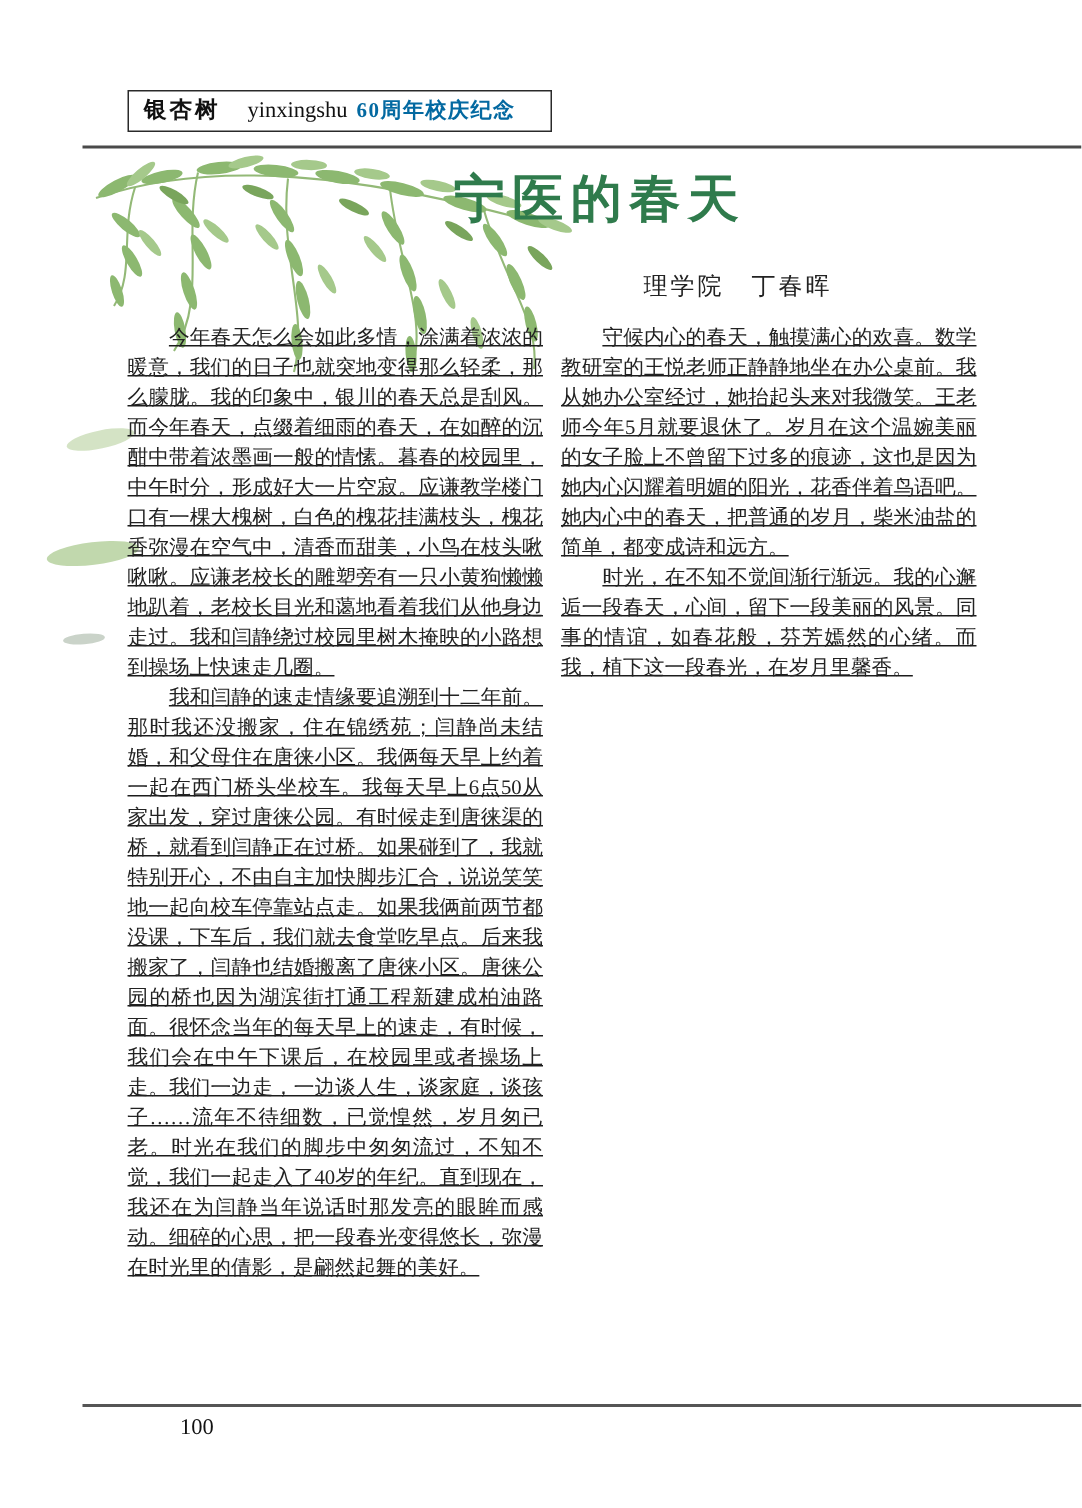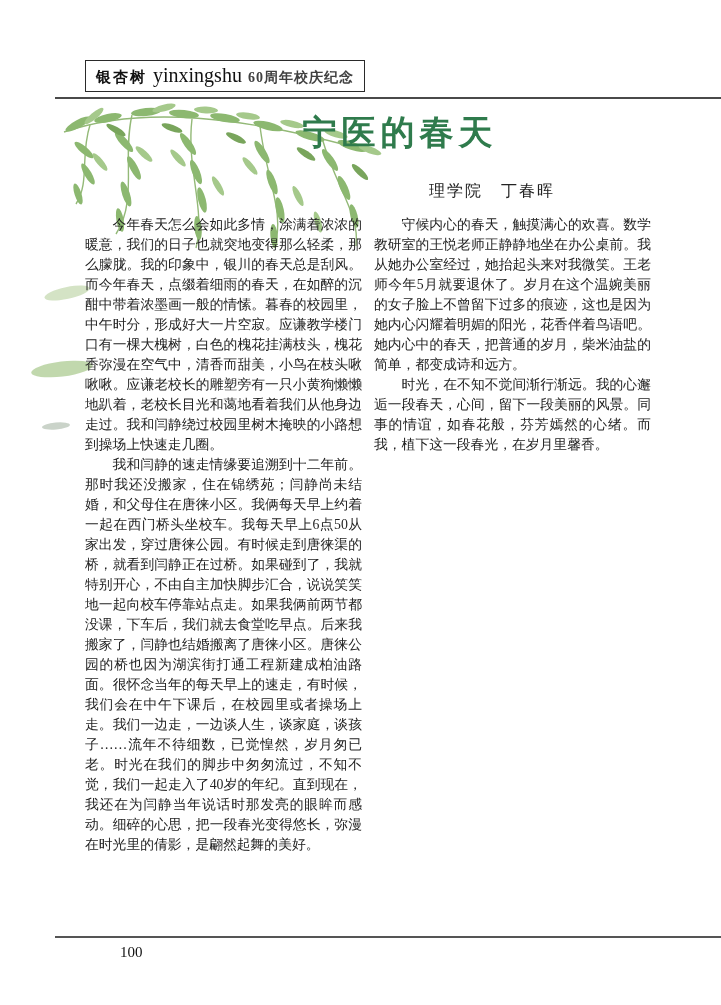--- a/index.html
+++ b/index.html
@@ -4,45 +4,45 @@
 <style>
   html,body{margin:0;padding:0;}
   body{
     width:721px;height:1005px;position:relative;background:#ffffff;
     font-family:"Liberation Serif","DejaVu Serif",serif;color:#1c1c1c;
     overflow:hidden;
   }
   
   .header-box{
     position:absolute;left:85px;top:60px;
-    border:1px solid #2a2a2a;padding:3px 10px 4px 10px;
+    border:1px solid #2a2a2a;padding:3px 23px 4px 10px;
     display:inline-flex;align-items:baseline;gap:6px;white-space:nowrap;
     background:#fff;
   }
   .journal-name{font-weight:700;font-size:15px;letter-spacing:2px;color:#111;}
-  .journal-pinyin{font-size:20px;color:#111;}
-  .anniv{font-size:14px;font-weight:700;color:#404040;letter-spacing:1px;}
+  .journal-pinyin{font-size:15px;color:#111;margin-left:12px;}
+  .anniv{font-size:14px;font-weight:700;color:#0369a1;letter-spacing:1px;}
   .header-rule{position:absolute;left:55px;right:0;top:97px;height:2px;background:#4a4a4a;}
   
   .title{
     position:absolute;left:245px;top:110px;width:310px;text-align:center;
     font-size:34px;font-weight:700;letter-spacing:5px;color:#2f7b4c;
   }
   .byline{
     position:absolute;left:245px;top:181px;width:310px;text-align:right;
     font-size:16px;color:#222;letter-spacing:2px;
   }
   .byline .sep{display:inline-block;width:18px;}
   
   .branch{position:absolute;left:60px;top:98px;width:325px;height:152px;pointer-events:none;}
   .wleaf{position:absolute;pointer-events:none;}
   
   .main{
     position:absolute;left:85px;top:215px;width:566px;
-    display:flex;gap:12px;
+    display:flex;gap:12px;text-decoration:underline;
   }
   .col{width:277px;font-size:13.8px;line-height:20px;text-align:justify;color:#222;}
   .col p{margin:0;padding:0;}
   .col p.ind{text-indent:2em;}
   
   .footer-rule{position:absolute;left:55px;right:0;top:936px;height:2px;background:#555;}
   .page-number{position:absolute;left:88px;top:944px;font-size:15px;color:#111;margin-left:32px;}
 </style>
 </head>
 <body>

